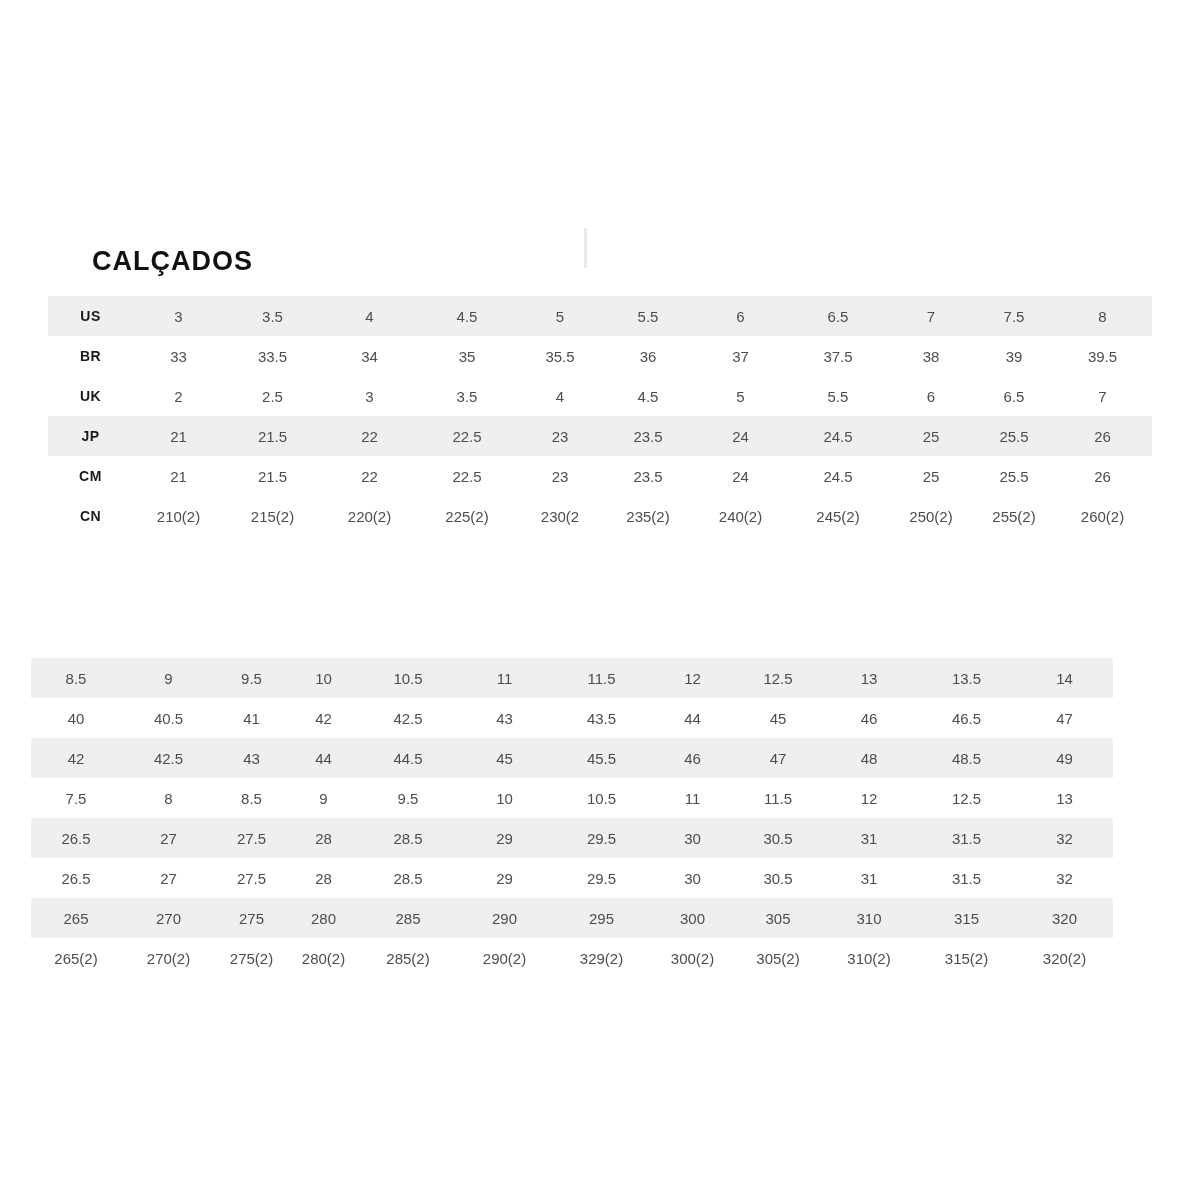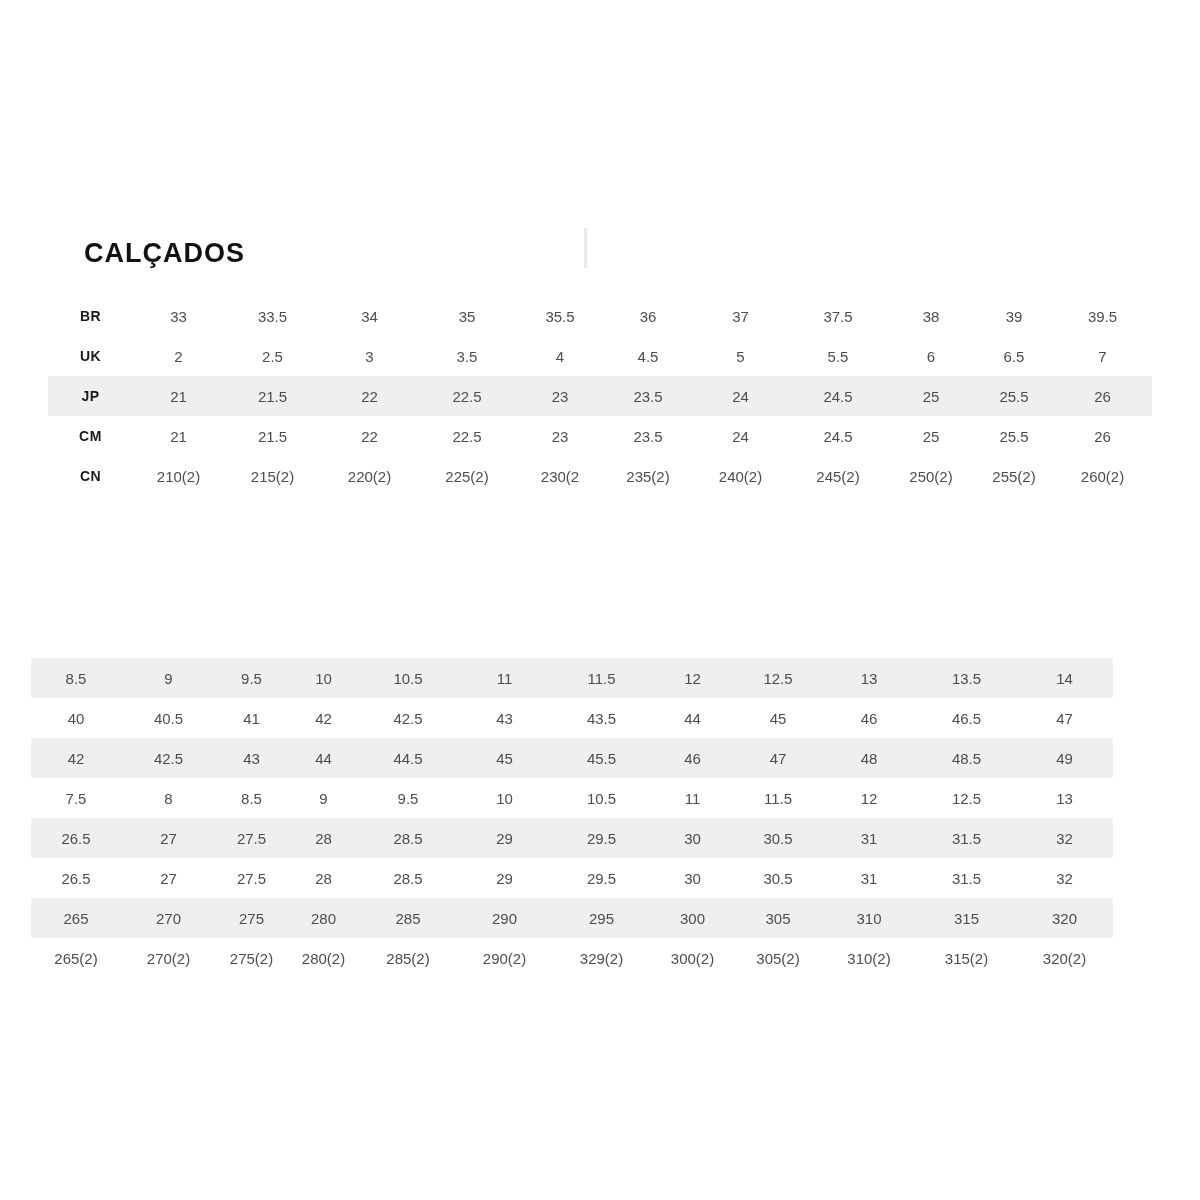--- a/index.html
+++ b/index.html
@@ -20,21 +20,21 @@
     left: 584px;
     top: 228px;
     width: 3px;
     height: 40px;
     background: #e9e9e9;
   }
   .page-title {
     position: absolute;
     left: 76px;
     top: 230px;
-    margin: 8px;
+    margin: 16px;
     font-size: 27px;
     font-weight: bold;
     letter-spacing: 1px;
     color: #111111;
   }
   table.size-table {
     position: absolute;
     border-collapse: collapse;
     table-layout: fixed;
     border-spacing: 0;
@@ -76,20 +76,34 @@
       <col style="width:98px">
         <col style="width:88px">
         <col style="width:88px">
         <col style="width:97px">
       <col style="width:98px">
         <col style="width:88px">
         <col style="width:78px">
         <col style="width:99px">
     </colgroup>
     <tbody id="t1-body">
+        <tr class="stripe">
+          <td class="label">US</td>
+          <td>3</td>
+          <td>3.5</td>
+          <td>4</td>
+          <td>4.5</td>
+          <td>5</td>
+          <td>5.5</td>
+          <td>6</td>
+          <td>6.5</td>
+          <td>7</td>
+          <td>7.5</td>
+          <td>8</td>
+        </tr>
         <tr>
           <td class="label">BR</td>
           <td>33</td>
           <td>33.5</td>
           <td>34</td>
           <td>35</td>
           <td>35.5</td>
           <td>36</td>
           <td>37</td>
           <td>37.5</td>

